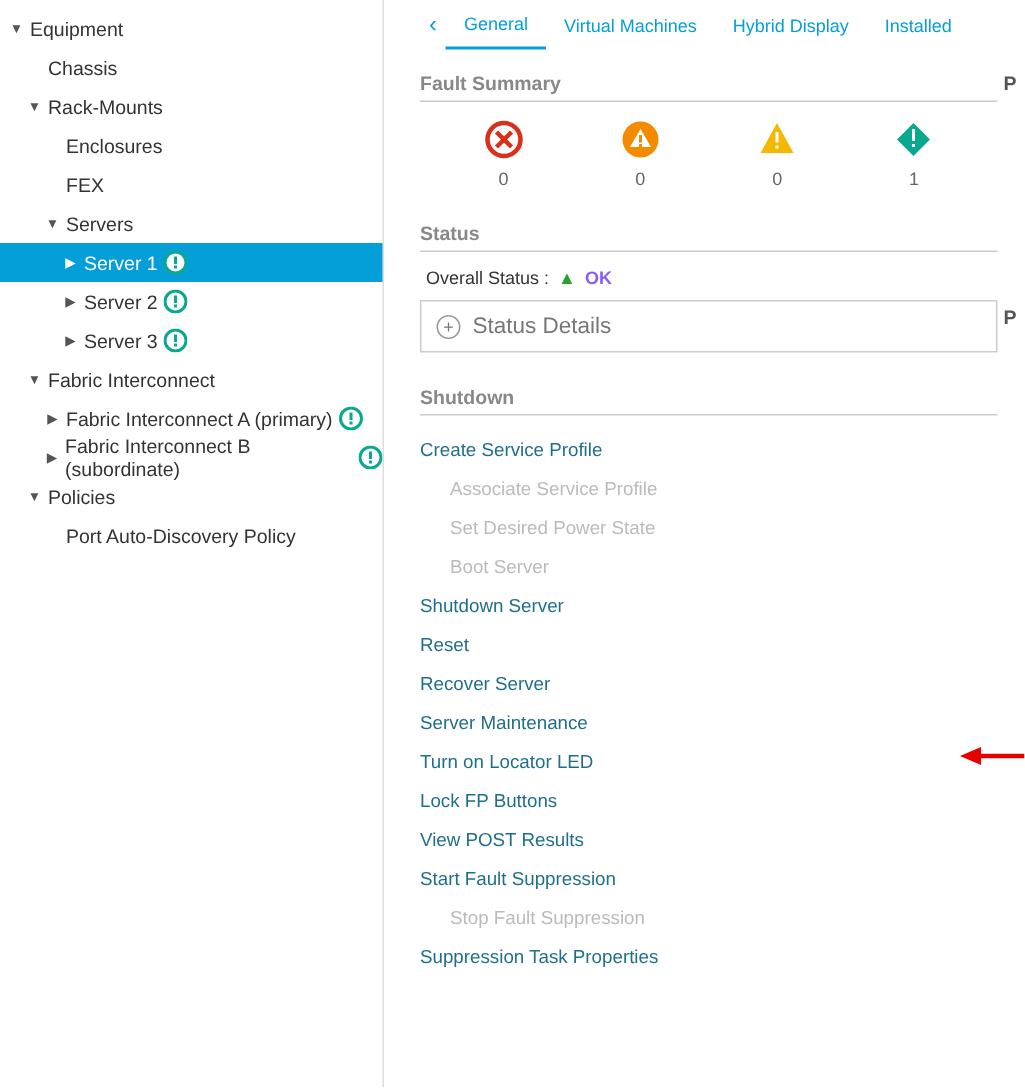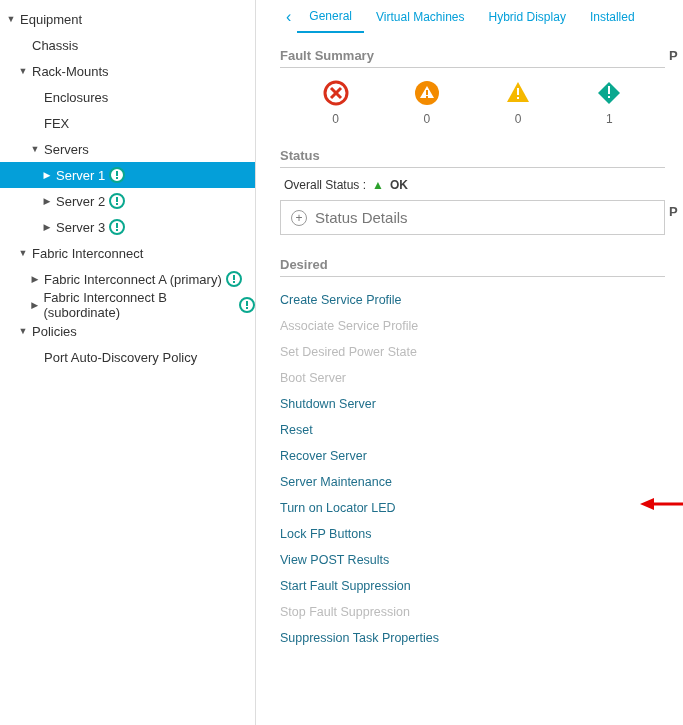--- a/index.html
+++ b/index.html
@@ -15,27 +15,27 @@
   .tabs { display: flex; align-items: center; height: 34px; border-bottom: 1px solid transparent; }
   .tab-back { color: #049fd9; font-size: 16px; padding: 0 6px; cursor: pointer; }
   .tab { padding: 8px 12px; color: #049fd9; cursor: pointer; font-size: 12px; white-space: nowrap; }
   .tab.active { border-bottom: 2px solid #049fd9; }
   .section-title { color: #888; font-size: 13px; margin-top: 14px; font-weight: bold; }
   .hr { border-top: 1px solid #ccc; margin-top: 4px; }
   .fault-row { display: flex; justify-content: space-around; padding: 12px 10px 0 10px; }
   .fault-col { display: flex; flex-direction: column; align-items: center; gap: 6px; min-width: 60px; }
   .fault-count { font-size: 12px; color: #666; }
   .status-line { margin-top: 10px; font-size: 12px; display: flex; gap: 6px; padding-left: 4px; }
-  .status-ok { color: #404040; font-weight: bold; }
+  .status-ok { color: #8b5cf6; font-weight: bold; }
   .up-arrow { color: #2ca02c; font-size: 12px; }
   .details-box { border: 1px solid #ccc; margin-top: 8px; padding: 8px 10px; display: flex; align-items: center; gap: 8px; color: #777; font-size: 15px; cursor: pointer; }
   .plus-circle { width: 16px; height: 16px; border: 1px solid #999; border-radius: 50%; display: inline-flex; align-items: center; justify-content: center; font-size: 12px; color: #777; }
   .actions-list { margin-top: 10px; display: flex; flex-direction: column; }
   .action-link { color: #1f6f8b; font-size: 12.5px; padding: 6px 0; cursor: pointer; }
-  .action-link.disabled { color: #bbb; cursor: default; }
+  .action-link.disabled { color: #bbb; cursor: default; margin-left: 20px; }
   .chev { font-size: 10px; color: #888; margin-left: 2px; }
   .red-arrow { position: absolute; left: 384px; top: 494px; }
   .right-cut { position: absolute; right: 0; top: 48px; width: 14px; color: #555; font-weight: bold; }
   .right-cut2 { position: absolute; right: 0; top: 204px; width: 14px; color: #555; font-weight: bold; }
 </style>
 </head>
 <body>
 
 <div class="sidebar">
   <div class="tree-item" style="padding-left:6px">
@@ -169,21 +169,21 @@
   <div class="status-line">
     <span>Overall Status :</span>
     <span class="up-arrow">▲</span>
     <span class="status-ok">OK</span>
   </div>
   <div class="details-box">
     <span class="plus-circle">+</span>
     <span>Status Details</span>
   </div>
 
-  <div class="section-title" style="margin-top:22px">Desired</div>
+  <div class="section-title" style="margin-top:22px">Shutdown</div>
   <div class="hr"></div>
   <div class="actions-list">
     <div class="action-link">Create Service Profile</div>
     <div class="action-link disabled">Associate Service Profile</div>
     <div class="action-link disabled">Set Desired Power State</div>
     <div class="action-link disabled">Boot Server</div>
     <div class="action-link">Shutdown Server</div>
     <div class="action-link">Reset</div>
     <div class="action-link">Recover Server</div>
     <div class="action-link">Server Maintenance</div>

